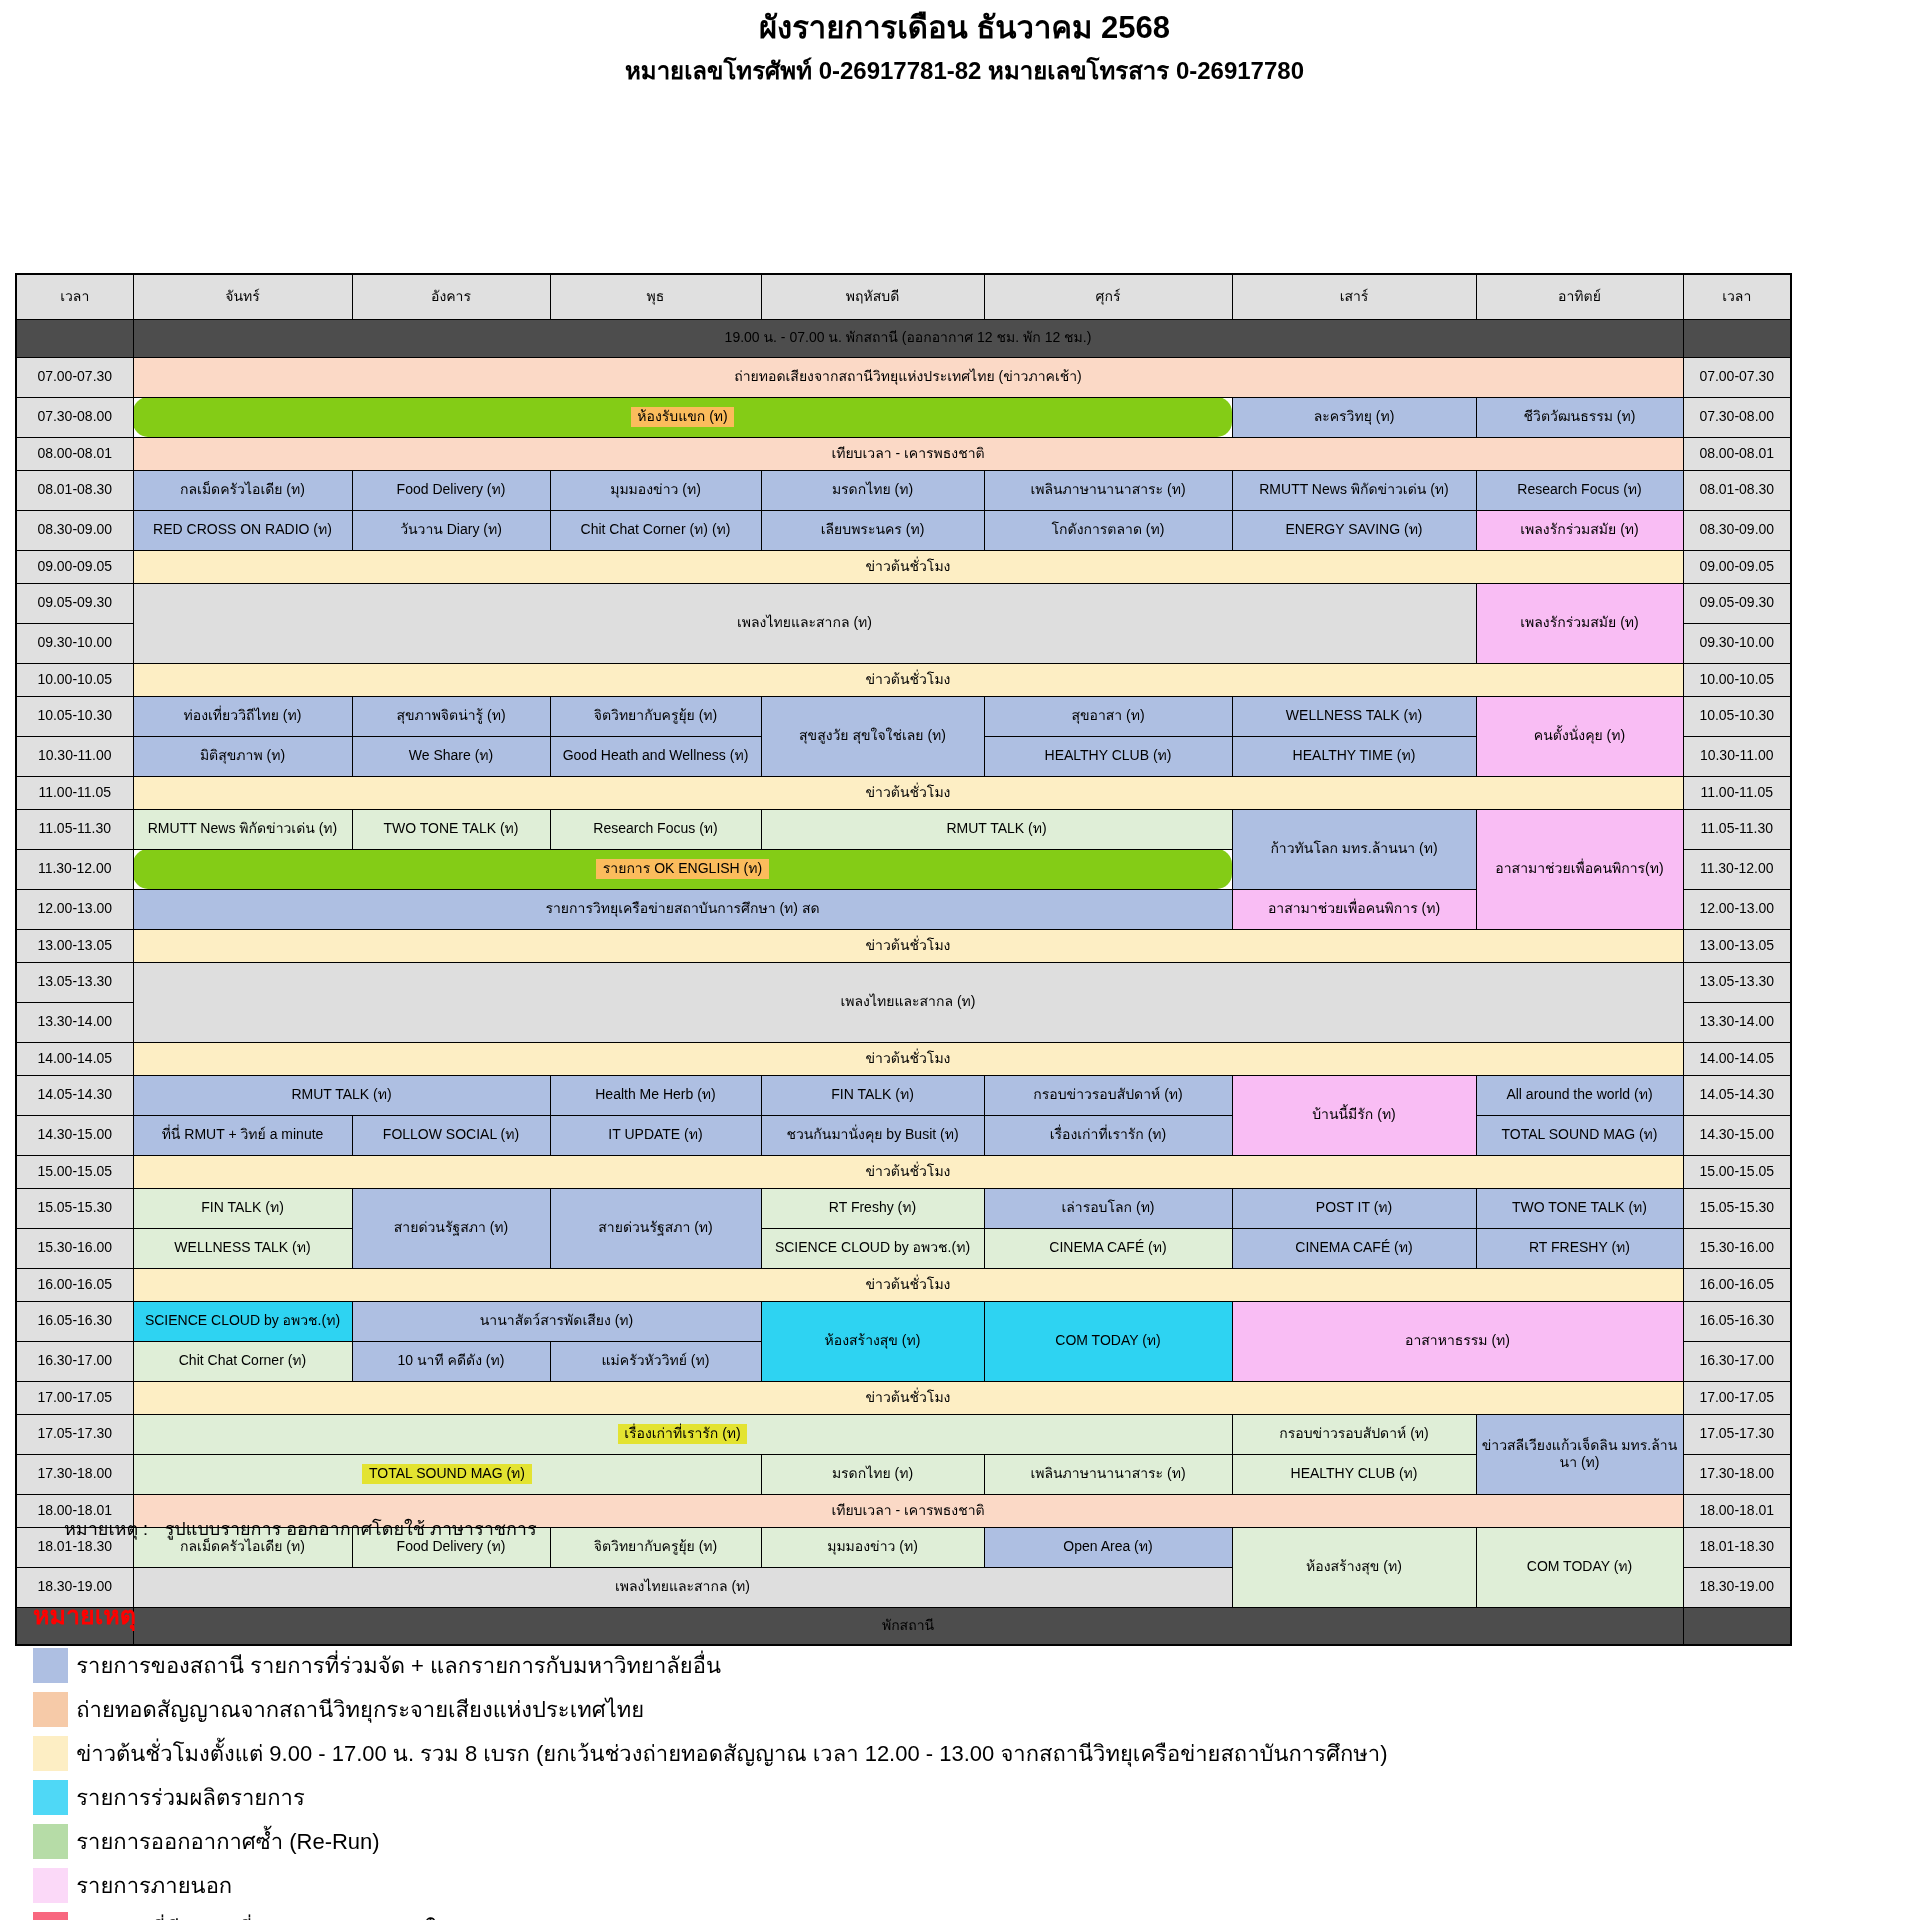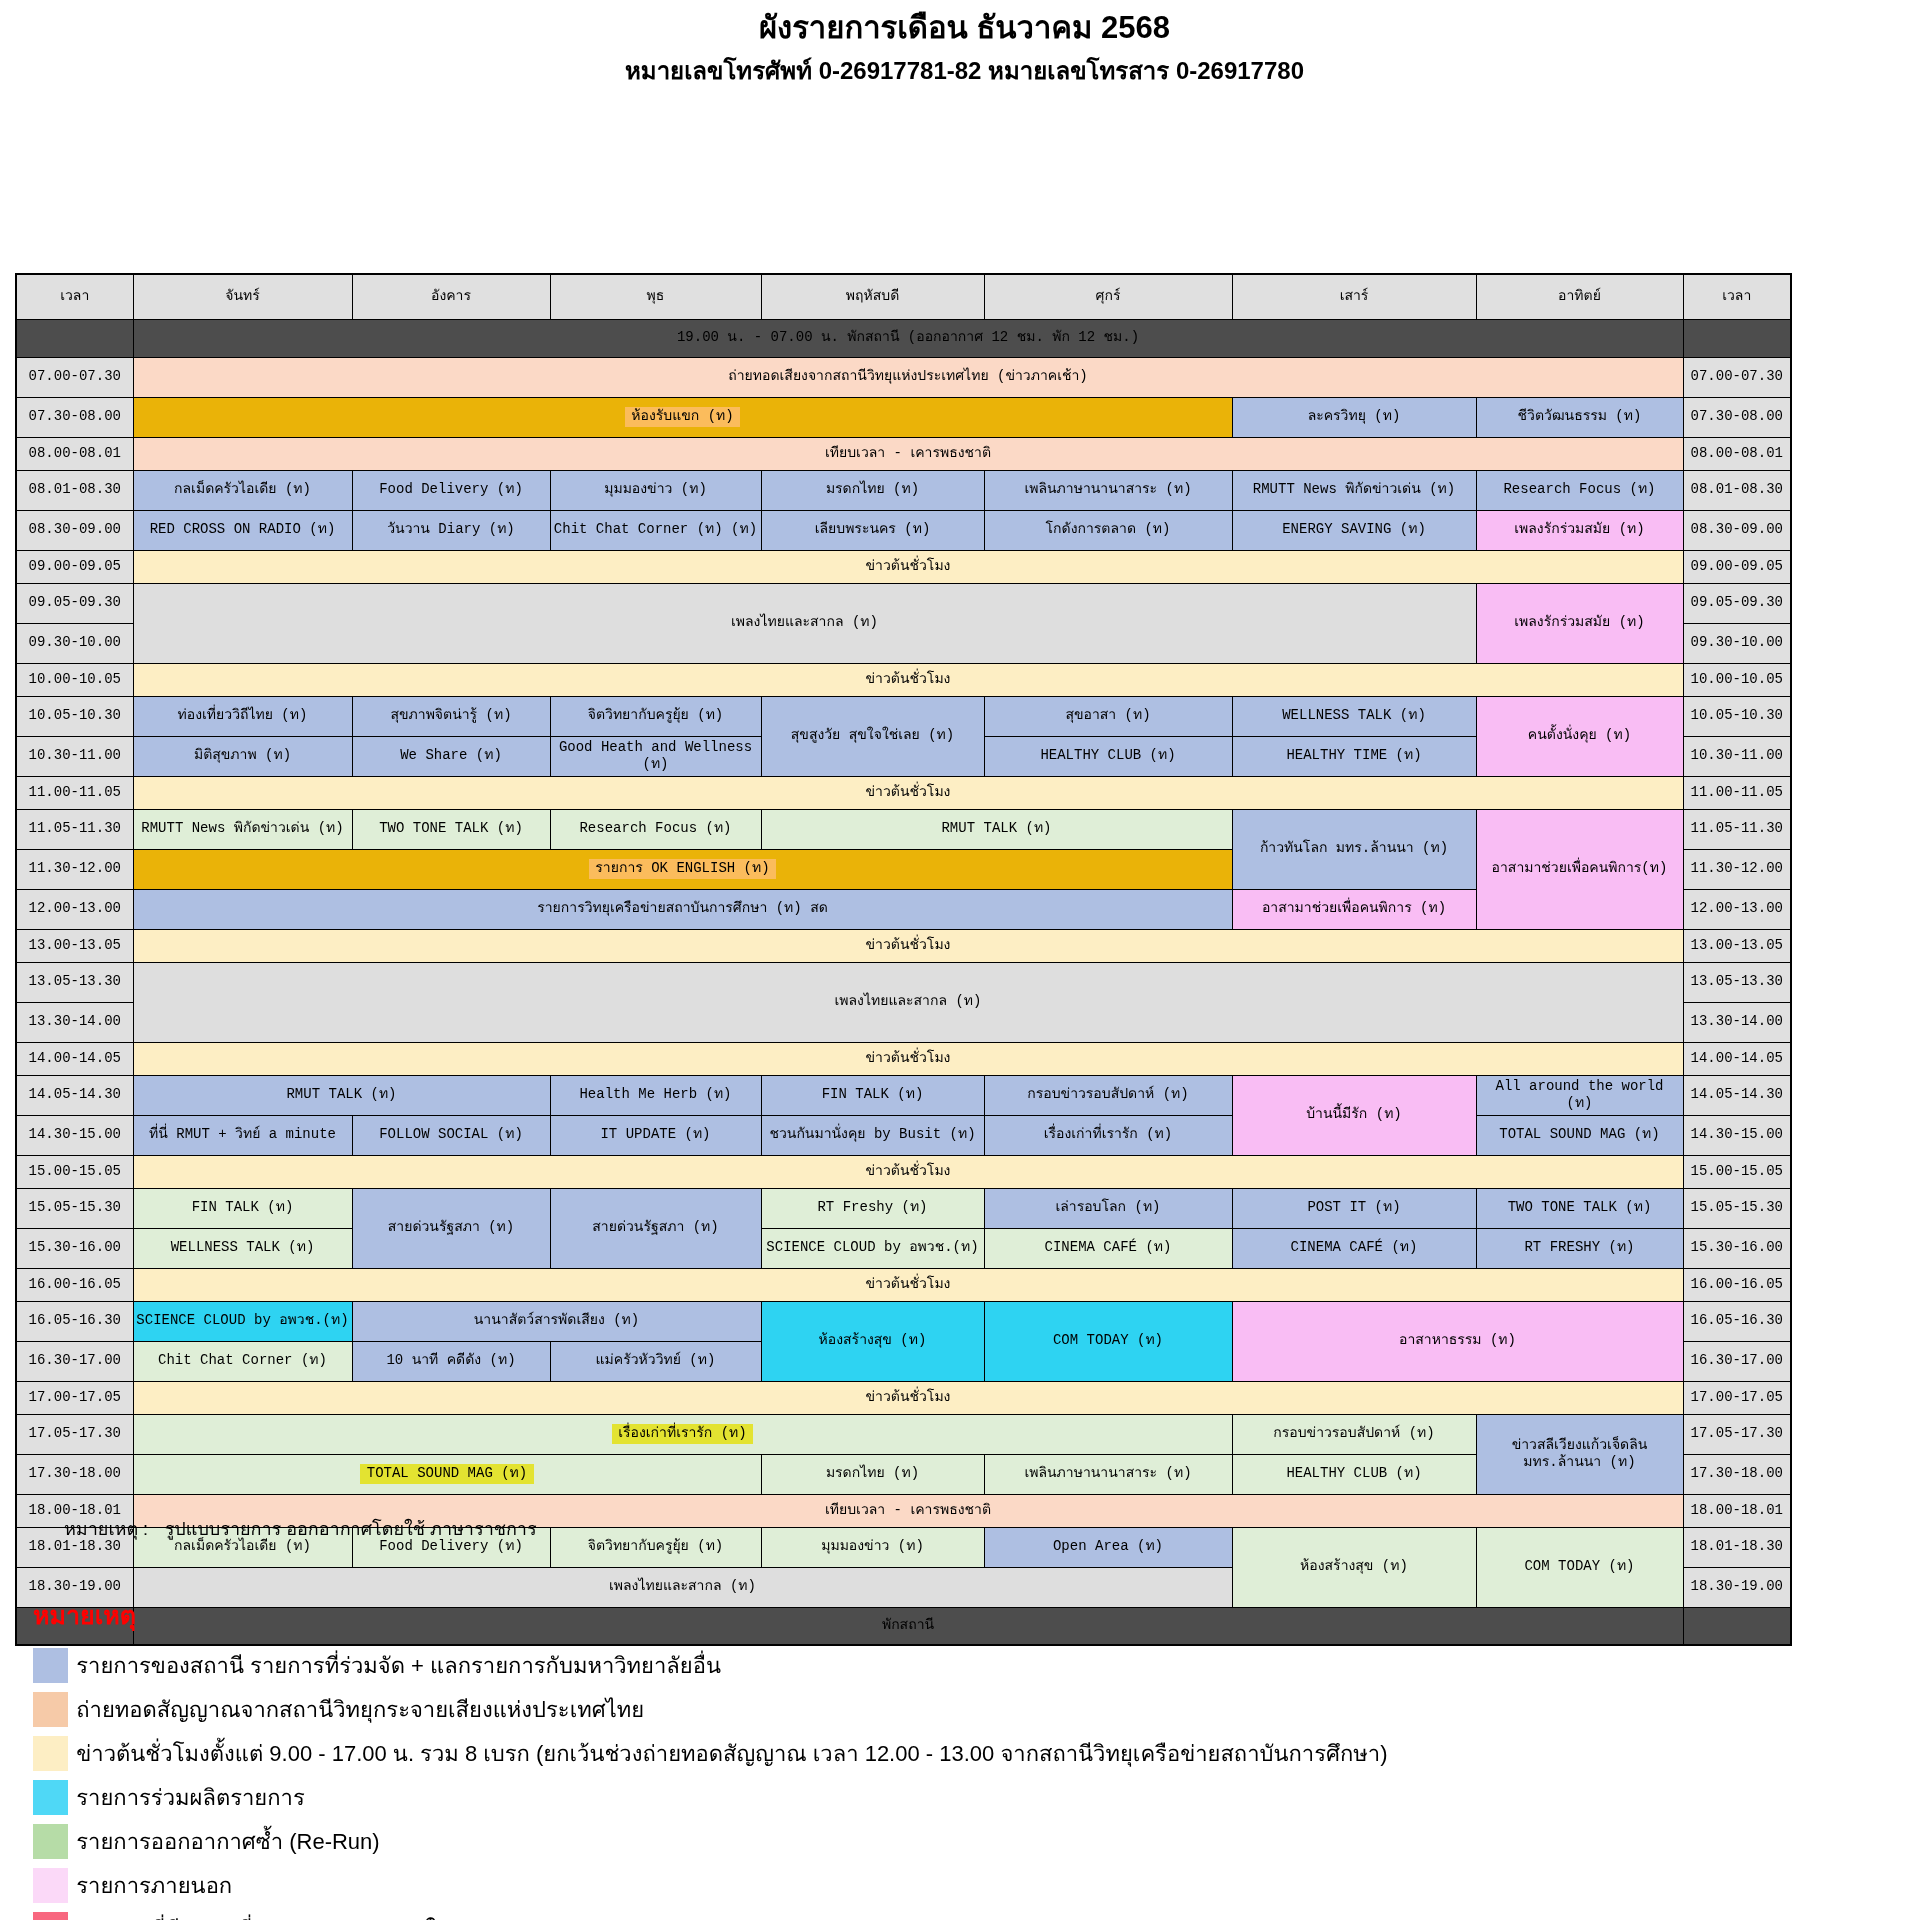--- a/index.html
+++ b/index.html
@@ -35,21 +35,20 @@
     position: absolute;
     left: 15px;
     top: 273px;
     width: 1858px;
   }
   table.sched {
     border-collapse: collapse;
     table-layout: fixed;
     width: 1506px;
     border: 2.5px solid #000;
-    font-family: Liberation Mono, monospace;
   }
   table.sched td, table.sched th {
     border: 1.7px solid #000;
     padding: 1.7px 2.5px;
     text-align: center;
     vertical-align: middle;
     font-size: 14px;
     color: #000;
     line-height: 1.25;
     overflow: hidden;
@@ -66,21 +65,21 @@
     font-size: 15px;
     white-space: nowrap;
   }
   tr.rowh30 td { height: 40px; }
   tr.rowh5  td { height: 33px; }
   tr.band   td { height: 38px; }
 
   
   .c-dark    { background: #4d4d4d; color: #ffffff; font-size: 14px; }
   .c-peach   { background: #fbd9c6; }
-  .c-violet  { background: #eab308; }
+  .c-violet  { background: #84cc16; border-radius: 15px; }
   .c-blue    { background: #aebfe2; }
   .c-cream   { background: #fdeec4; }
   .c-grey    { background: #dedede; }
   .c-pink    { background: #f9bdf4; }
   .c-green   { background: #dfeed7; }
   .c-cyan    { background: #2ed3f2; }
 
   .hl-orange { background: #fbbc5c; padding: 1.7px 6.6px; display: inline-block; }
   .hl-yellow { background: #e3e331; padding: 1.7px 6.6px; display: inline-block; }
 

